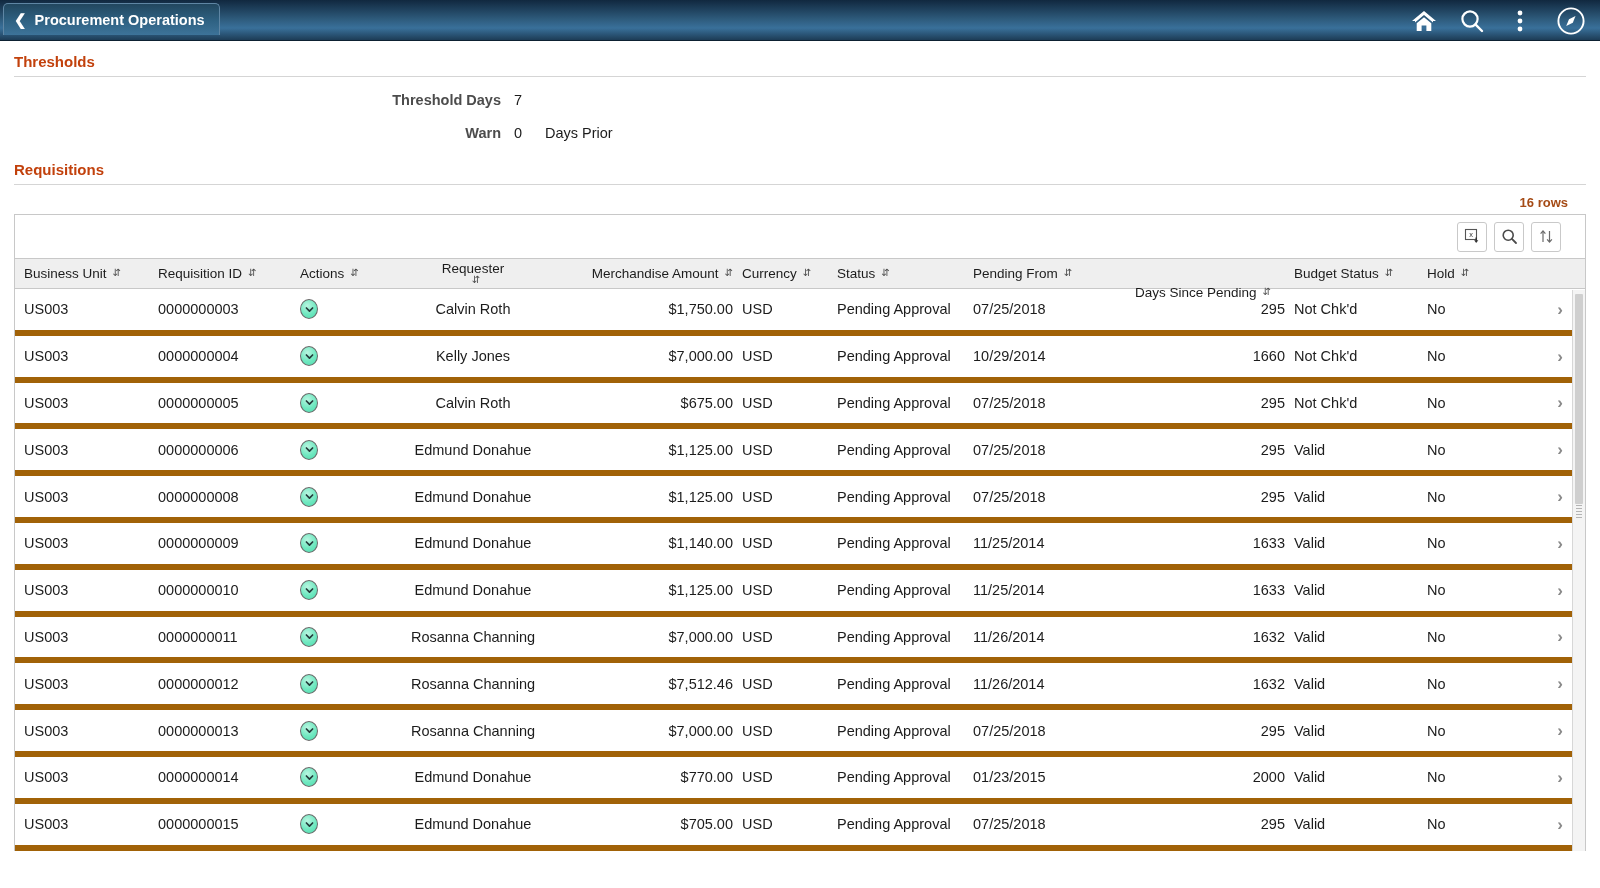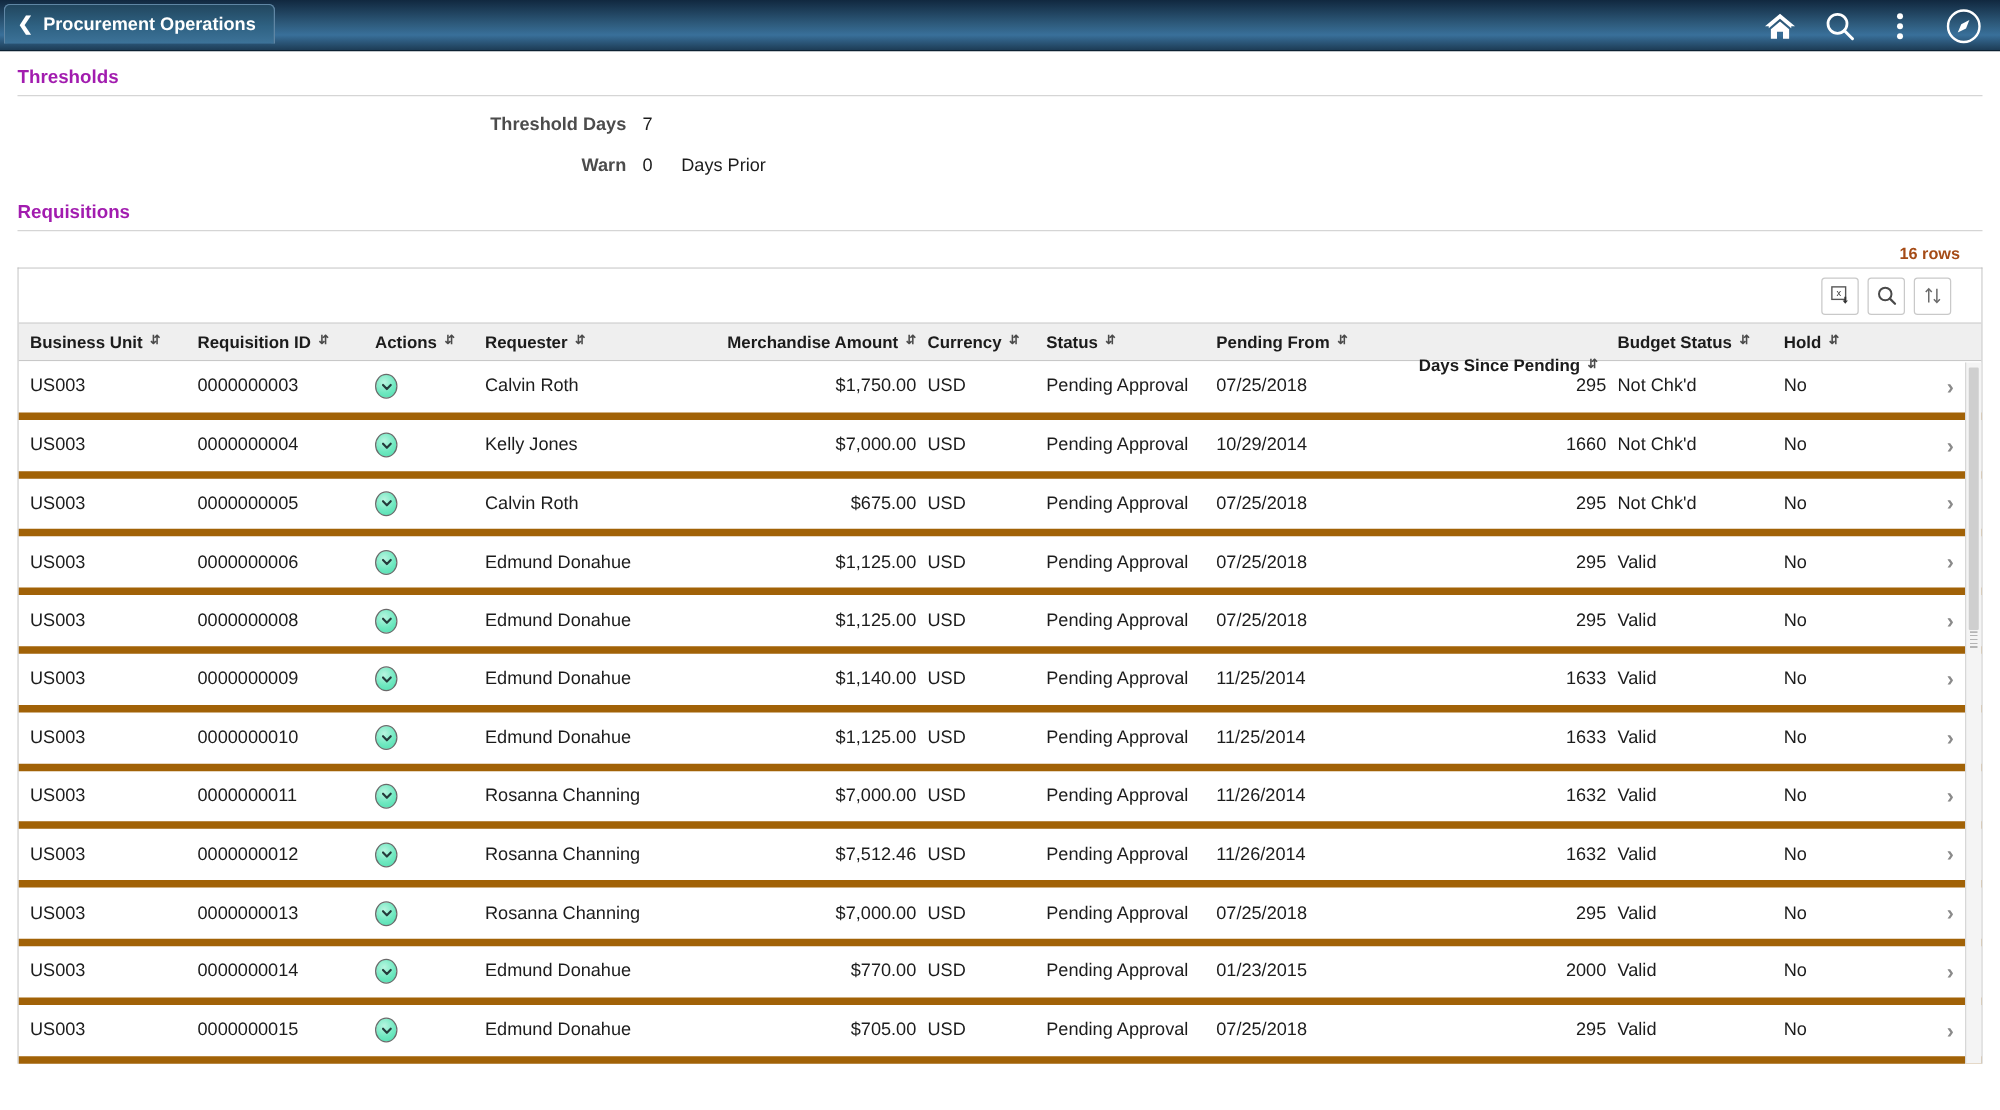--- a/index.html
+++ b/index.html
@@ -57,21 +57,21 @@
     display: flex; align-items: center; justify-content: center;
     cursor: pointer;
   }
   .hdr-btn svg { display: block; }
   .navbar-btn { padding-left: 6px; }
 
   
   .content { padding: 0 14px; }
 
   .section-title {
-    color: #a21caf;
+    color: #c2410c;
     font-size: 15px;
     font-weight: bold;
     padding: 12px 0 6px 0;
   }
   .section-rule {
     border-bottom: 1px solid #d5d5d5;
     margin-bottom: 6px;
   }
 
   
@@ -133,21 +133,21 @@
 
   .grid-head {
     display: flex;
     align-items: center;
     background: #efefef;
     border-bottom: 1px solid #c8c8c8;
     height: 30px;
   }
   .grid-head .cell {
     font-size: 13.5px;
-    font-weight: bold;
+    font-weight: normal;
     color: #1c1c1c;
     display: flex; align-items: center;
     white-space: nowrap;
     cursor: pointer;
   }
   .sort-ico {
     margin-left: 6px;
     color: #4a4a4a;
     font-size: 10px;
     line-height: 1;
@@ -163,21 +163,21 @@
     border-bottom: 6px solid #a16207;
     font-size: 14.5px;
     color: #1c1c1c;
   }
   .grid-row .cell { display: flex; align-items: center; white-space: nowrap; }
 
   
   .c-bu      { width: 143px; padding-left: 9px; }
   .c-reqid   { width: 140px; }
   .c-actions { width: 90px; justify-content: flex-start; padding-left: 2px; }
-  .c-req     { width: 170px; }
+  .c-req     { width: 170px; flex-direction: column; }
   .c-amt     { width: 175px; justify-content: flex-end; padding-right: 0px; }
   .c-cur     { width: 104px; padding-left: 9px; }
   .c-status  { width: 136px; }
   .c-pend    { width: 162px; }
   .c-days    { width: 155px; justify-content: flex-end; padding-right: 5px; }
   .c-budget  { width: 135px; padding-left: 4px; }
   .c-hold    { width: 60px; padding-left: 2px; }
   .c-arrow   { flex: 1; justify-content: flex-end; padding-right: 22px; }
 
   .grid-head .c-amt   { justify-content: flex-end; padding-right: 0; text-align: center; }

